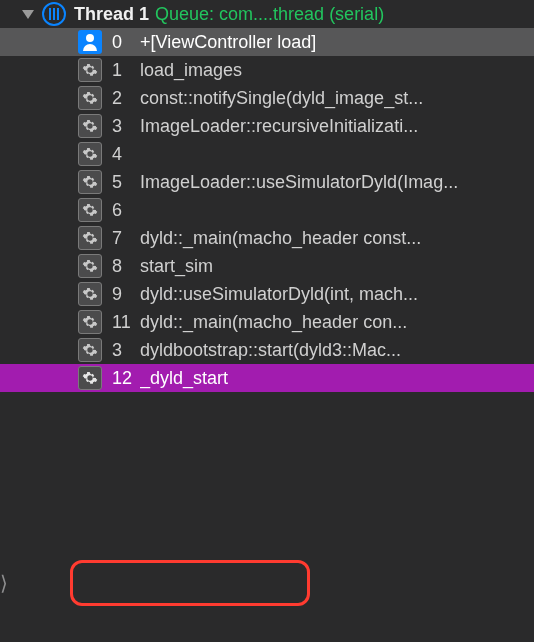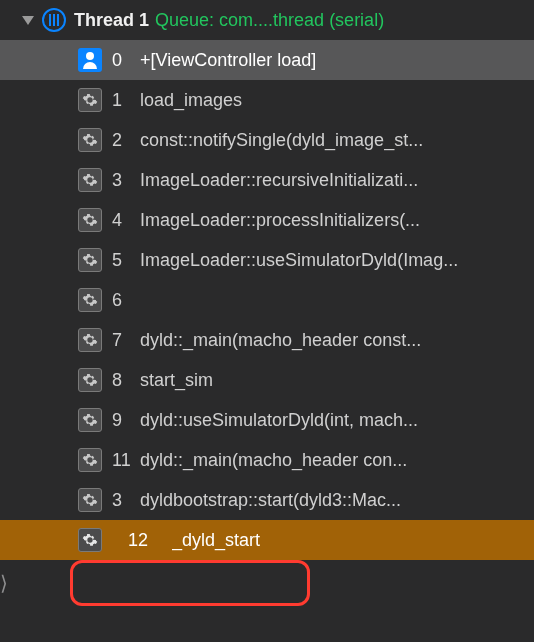--- a/index.html
+++ b/index.html
@@ -9,33 +9,33 @@
     font-size: 18px;
     color: #a8a8a8;
     width: 534px;
     height: 642px;
     overflow: hidden;
     position: relative;
   }
   .tree-row {
     display: flex;
     align-items: center;
-    height: 40px;
+    height: 28px;
     padding-left: 22px;
     white-space: nowrap;
     overflow: hidden;
   }
   .head-row {
     padding-left: 22px;
   }
   .frame-row {
     padding-left: 78px;
   }
   .row-selected  { background: #575758; }
-  .row-current   { background: #a16207; gap: 16px; }
+  .row-current   { background: #a21caf; }
   .disclosure {
     width: 0; height: 0;
     border-left: 6px solid transparent;
     border-right: 6px solid transparent;
     border-top: 9px solid #9a9a9a;
     margin-right: 8px;
     flex: 0 0 auto;
   }
   .thread-icon {
     width: 24px; height: 24px;
@@ -188,21 +188,20 @@
   <span class="frame-label">ImageLoader::recursiveInitializati...</span>
 </div>
 
 <div class="tree-row frame-row">
   <span class="gear-icon">
     <svg viewBox="0 0 24 24" fill="#c8c8c8">
         <path d="M12 8a4 4 0 100 8 4 4 0 000-8zm9 4a7 7 0 01-.1 1.2l2 1.5-2 3.4-2.3-.9a7 7 0 01-2 1.2l-.3 2.4h-4l-.3-2.4a7 7 0 01-2-1.2l-2.3.9-2-3.4 2-1.5A7 7 0 013 12a7 7 0 01.1-1.2l-2-1.5 2-3.4 2.3.9a7 7 0 012-1.2L7.7 3h4l.3 2.4a7 7 0 012 1.2l2.3-.9 2 3.4-2 1.5c.1.4.1.8.1 1.2z"></path>
       </svg>
   </span>
   <span class="frame-idx">4</span>
-  <span class="frame-label">ImageLoader::processInitializers(...</span>
 </div>
 
 <div class="tree-row frame-row">
   <span class="gear-icon">
     <svg viewBox="0 0 24 24" fill="#c8c8c8">
         <path d="M12 8a4 4 0 100 8 4 4 0 000-8zm9 4a7 7 0 01-.1 1.2l2 1.5-2 3.4-2.3-.9a7 7 0 01-2 1.2l-.3 2.4h-4l-.3-2.4a7 7 0 01-2-1.2l-2.3.9-2-3.4 2-1.5A7 7 0 013 12a7 7 0 01.1-1.2l-2-1.5 2-3.4 2.3.9a7 7 0 012-1.2L7.7 3h4l.3 2.4a7 7 0 012 1.2l2.3-.9 2 3.4-2 1.5c.1.4.1.8.1 1.2z"></path>
       </svg>
   </span>
   <span class="frame-idx">5</span>
   <span class="frame-label">ImageLoader::useSimulatorDyld(Imag...</span>

